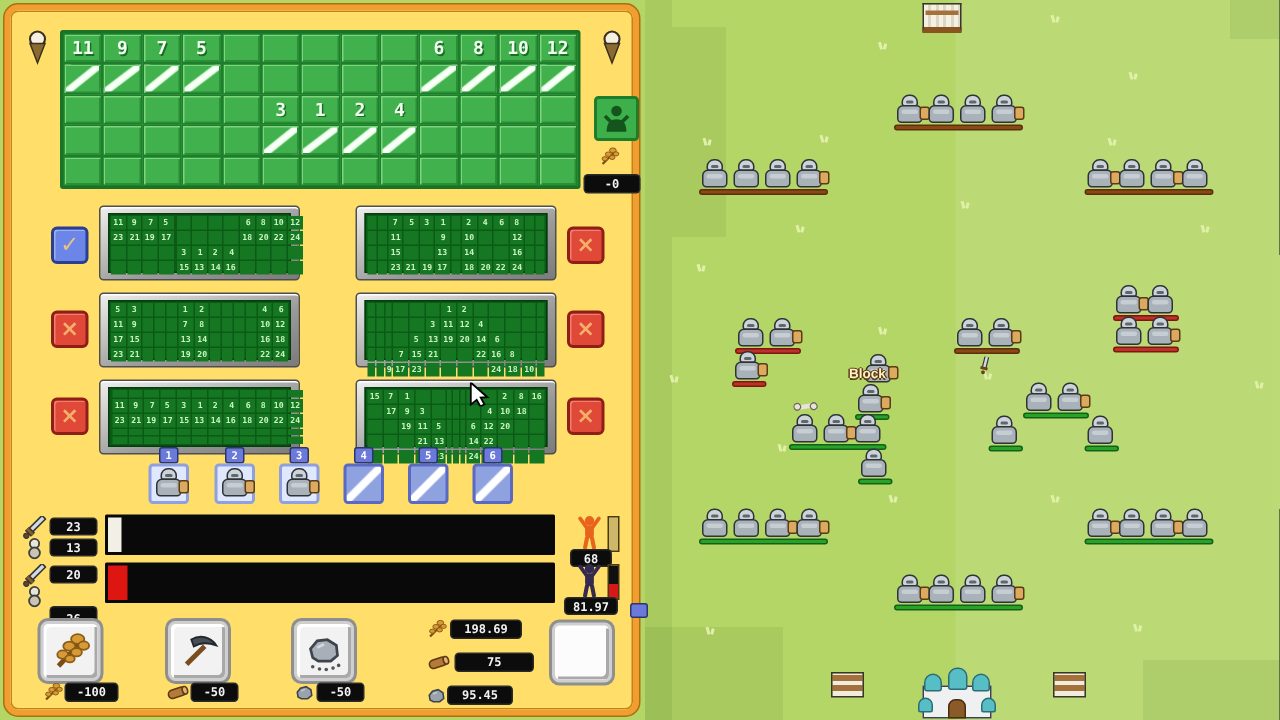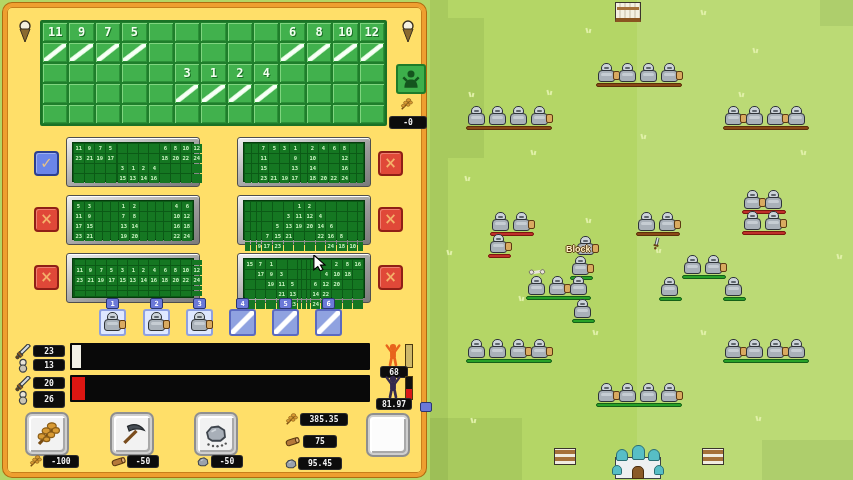--- a/index.html
+++ b/index.html
@@ -1231,21 +1231,21 @@
           <path d="M13.5 2 L5.5 10" stroke="#d4dae0" stroke-width="2.2" stroke-linecap="square"></path>
           <path d="M3.5 8.5 L7.5 12.5" stroke="#33383c" stroke-width="4"></path>
           <path d="M3.5 8.5 L7.5 12.5" stroke="#8a5a22" stroke-width="2"></path>
           <circle cx="3" cy="13.2" r="1.7" fill="#6a4416" stroke="#33383c" stroke-width=".8"></circle>
         </svg></span>
     <div class="badge" style="left:27px;top:371px;width:30px;height:10px">20</div>
     <span class="ico" style="left:9px;top:383px"><svg width="14" height="15" viewBox="0 0 14 15">
           <circle cx="7" cy="4.4" r="3.1" fill="#e8e4d8" stroke="#3a3f44" stroke-width="1.2"></circle>
           <circle cx="7" cy="10.6" r="3.6" fill="#c9c4b4" stroke="#3a3f44" stroke-width="1.2"></circle>
         </svg></span>
-    <div class="badge" style="left:27px;top:385px;width:30px;height:15px">26</div>
+    <div class="badge" style="left:27px;top:398px;width:30px;height:15px">26</div>
     <div class="hbar" style="top:368px">
         <div class="hfill" id="fill1" style="width: 13px; background: rgb(221, 22, 18);"></div>
       </div>
     <span class="figure" style="left: 377px; top: 368px; color: rgb(52, 42, 78);" id="fig1"><svg width="18" height="23" viewBox="0 0 16 22" fill="currentColor" stroke="currentColor">
           <circle cx="8" cy="4" r="3" stroke-width="0"></circle>
           <rect x="5.2" y="6.8" width="5.6" height="8.4" rx="2.4" stroke-width="0"></rect>
           <path d="M2 2.5 L6 8 M14 2.5 L10 8" fill="none" stroke-width="2.4" stroke-linecap="round"></path>
           <path d="M6.4 15 L5.2 21 M9.6 15 L10.8 21" fill="none" stroke-width="2.6" stroke-linecap="round"></path>
         </svg></span>
     <div class="vbar" style="top: 369px; background: linear-gradient(rgb(16, 16, 16) 0px, rgb(16, 16, 16) 55%, rgb(216, 24, 24) 55%);" id="vbar1"></div>
@@ -1311,28 +1311,28 @@
     <span class="ico" style="left:276px;top:405px"><svg width="16" height="15" viewBox="0 0 14 14">
           <path d="M3 11.5 L10.5 4" stroke="#7a4d14" stroke-width="1.4"></path>
           <g fill="#d89a34" stroke="#8a5c16" stroke-width=".6">
             <ellipse cx="9.4" cy="3" rx="2.1" ry="1.5"></ellipse>
             <ellipse cx="11.4" cy="5.2" rx="1.7" ry="1.3"></ellipse>
             <ellipse cx="6.6" cy="5.4" rx="1.9" ry="1.4"></ellipse>
             <ellipse cx="9" cy="7.4" rx="1.7" ry="1.3"></ellipse>
             <ellipse cx="4.4" cy="8.2" rx="1.7" ry="1.3"></ellipse>
           </g>
         </svg></span>
-    <div class="badge" style="left:294px;top:407px;width:46px;height:11px">385.35</div>
+    <div class="badge" style="left:294px;top:407px;width:46px;height:11px">198.69</div>
     <span class="ico" style="left:277px;top:427px"><svg width="17" height="15" viewBox="0 0 14 14">
           <g transform="rotate(-18 7 7)">
             <rect x="1" y="4.6" width="11" height="5.2" rx="2.5" fill="#b5793a" stroke="#5c3a12"></rect>
             <ellipse cx="11.6" cy="7.2" rx="1.6" ry="2.4" fill="#e2b079" stroke="#5c3a12"></ellipse>
           </g>
         </svg></span>
-    <div class="badge" style="left:297px;top:429px;width:32px;height:11px">75</div>
+    <div class="badge" style="left:297px;top:429px;width:51px;height:11px">75</div>
     <span class="ico" style="left:276px;top:449px"><svg width="16" height="15" viewBox="0 0 14 14">
           <path d="M3 10 L2.5 7 L4.5 4.5 L8 3.5 L11 5.5 L11.5 9 L9 11 L5 11 Z" fill="#9aa2ac" stroke="#3e444c"></path>
           <path d="M5 6.2 L7.2 5.2" stroke="#c2c9d2" stroke-width="1"></path>
         </svg></span>
     <div class="badge" style="left:292px;top:451px;width:42px;height:11px">95.45</div>
 
     <button class="shopbtn" style="left:361px;top:408px;background:#fcfcfc"></button>
     <span class="mini-tab"></span>
   </div>
 

